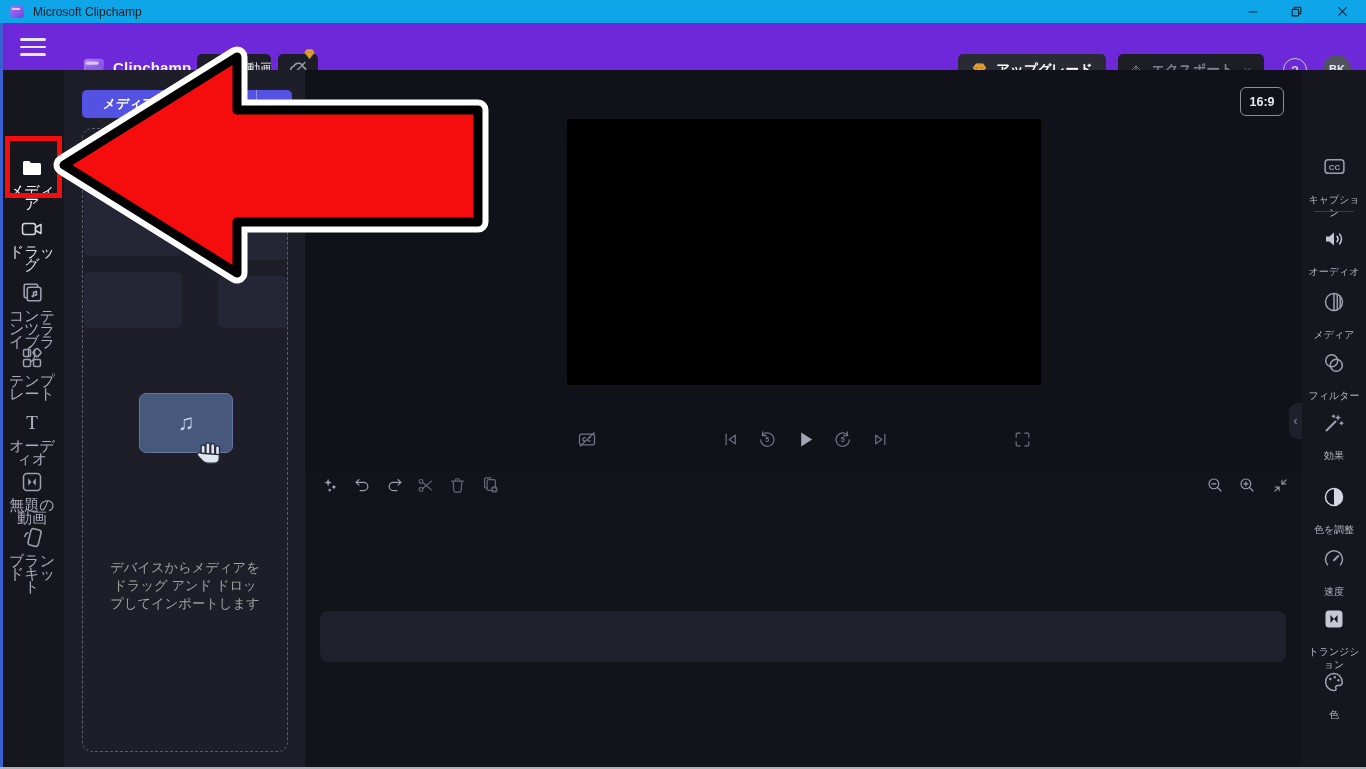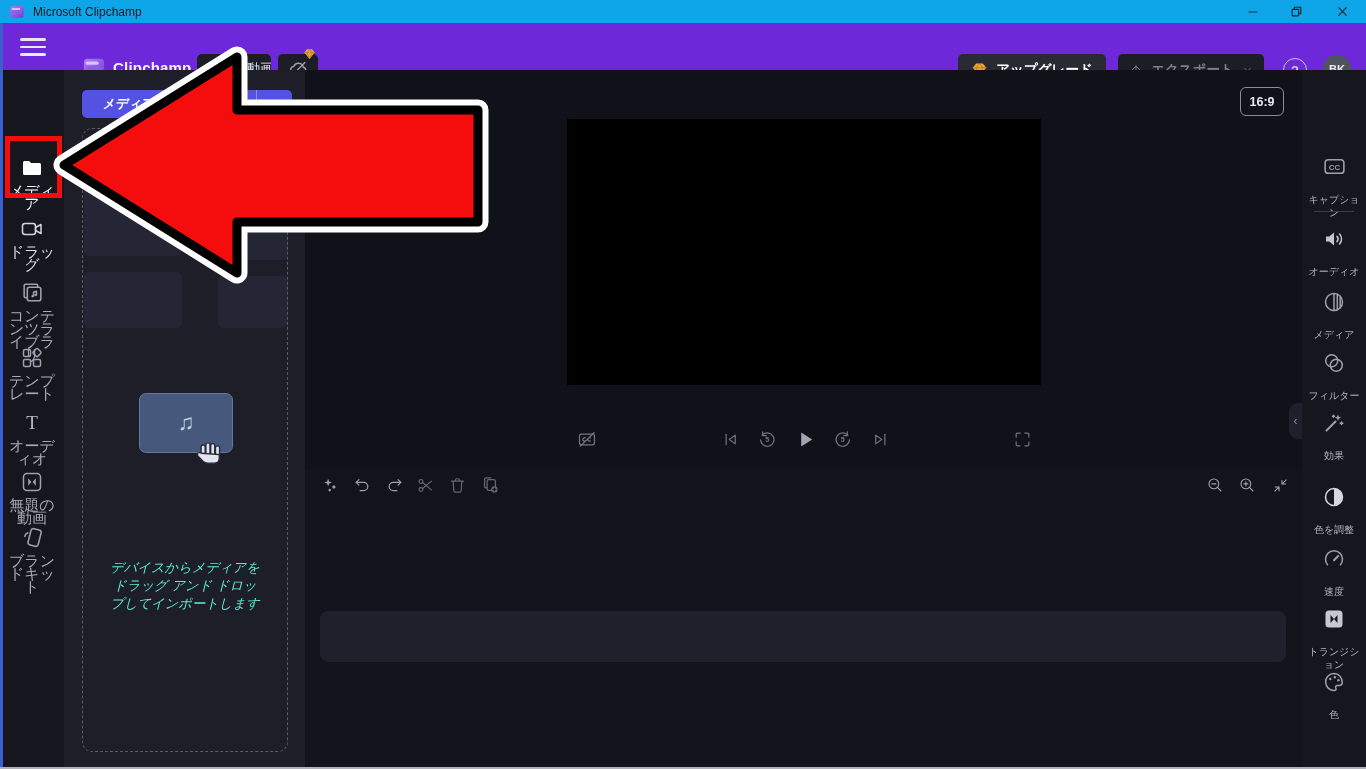--- a/index.html
+++ b/index.html
@@ -46,21 +46,21 @@
   .ghost { position:absolute; border-radius:6px; background:rgba(125,145,200,0.08); }
   .import-btn { position:absolute; left:18px; top:20px; width:210px; height:28px; background:#5352e3; border-radius:5px;
     display:flex; align-items:stretch; color:#fff; cursor:pointer; }
   .import-main { flex:1; display:flex; align-items:center; justify-content:center; font-size:13px; font-weight:700; }
   .import-split { width:36px; border-left:1px solid rgba(255,255,255,.35); display:flex; align-items:center; justify-content:center; }
   .dropzone { position:absolute; left:18px; top:58px; width:206px; height:624px; border:1.6px dashed #5a5b6c; border-radius:10px; }
   .illus-card { position:absolute; left:56px; top:264px; width:94px; height:60px; background:#46587c; border:1px solid #64779e;
     border-radius:7px; display:flex; align-items:center; justify-content:center; }
   .illus-note { font-size:22px; color:#c7d2e8; }
   .illus-hand { position:absolute; left:112px; top:308px; }
-  .dz-text { position:absolute; left:0; top:430px; width:100%; text-align:center; color:#5eead4; font-size:13.3px; line-height:18px;font-style:italic; }
+  .dz-text { position:absolute; left:0; top:430px; width:100%; text-align:center; color:#a3a3a3; font-size:13.3px; line-height:18px; }
   .collapse-tab-left { position:absolute; left:305px; top:403px; width:13px; height:36px; background:#242432;
     border-radius:0 9px 9px 0; color:#8a8b99; font-size:12px; display:flex; align-items:center; justify-content:center; cursor:pointer; }
   .collapse-tab-right { position:absolute; left:1289px; top:403px; width:13px; height:36px; background:#20202d;
     border-radius:9px 0 0 9px; color:#8a8b99; font-size:12px; display:flex; align-items:center; justify-content:center; cursor:pointer; }
 
   
   .preview { position:absolute; left:305px; top:70px; width:997px; height:400px; background:#11111a; }
   .aspect-badge { position:absolute; left:935px; top:17px; width:44px; height:29px; border:1px solid #8c8d9a; border-radius:6px;
     color:#e9eaf1; font-size:12.5px; font-weight:700; display:flex; align-items:center; justify-content:center; }
   .video-frame { position:absolute; left:262px; top:49px; width:474px; height:266px; background:#000; }

